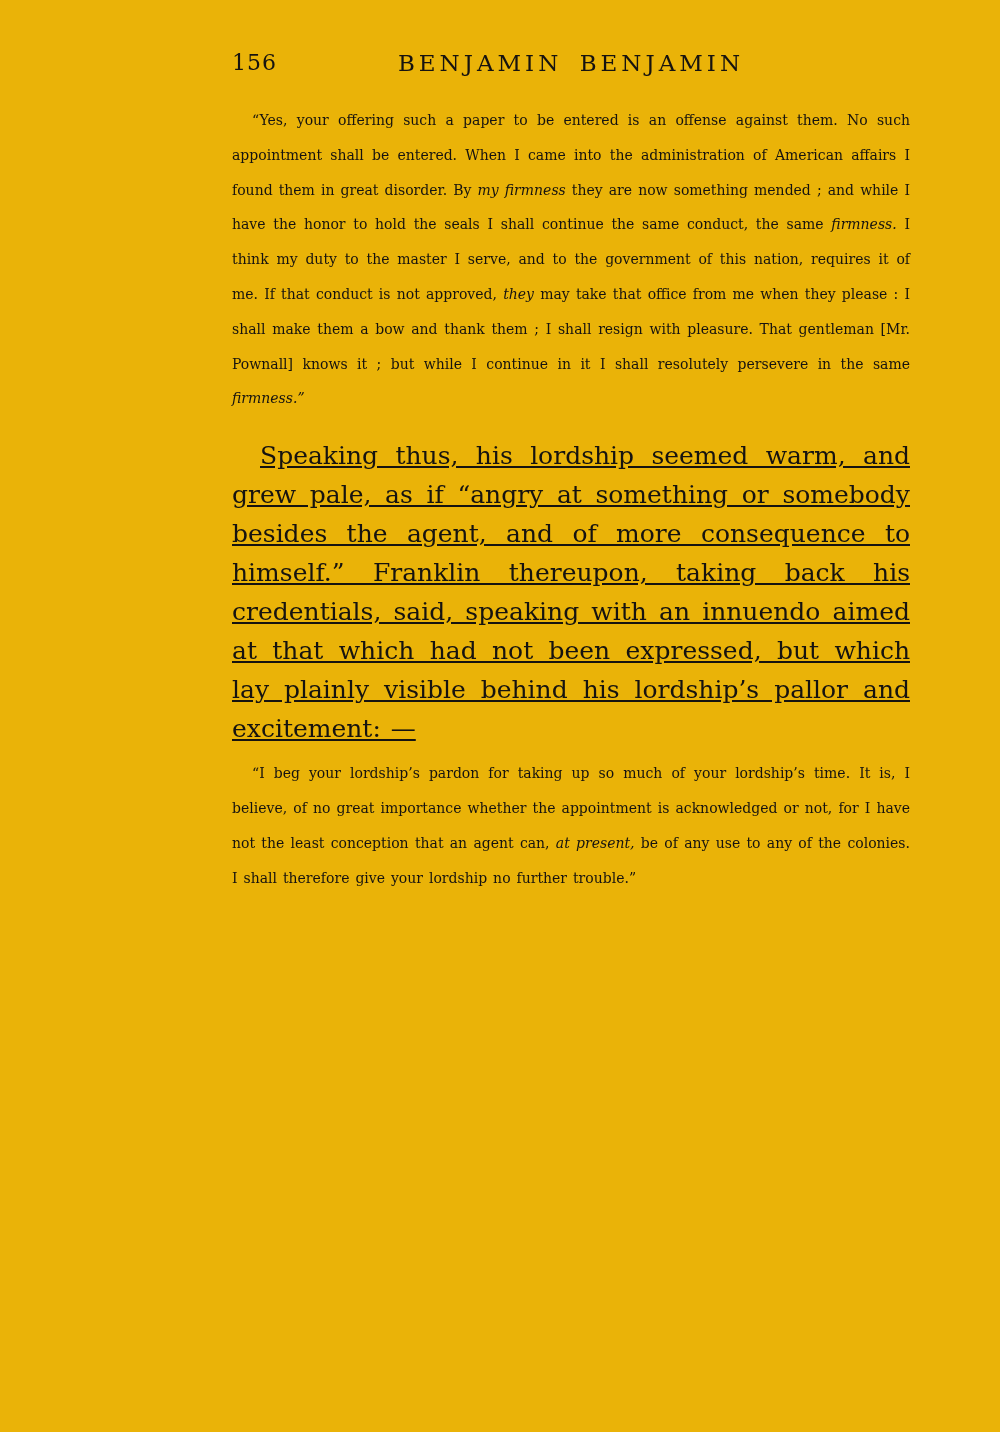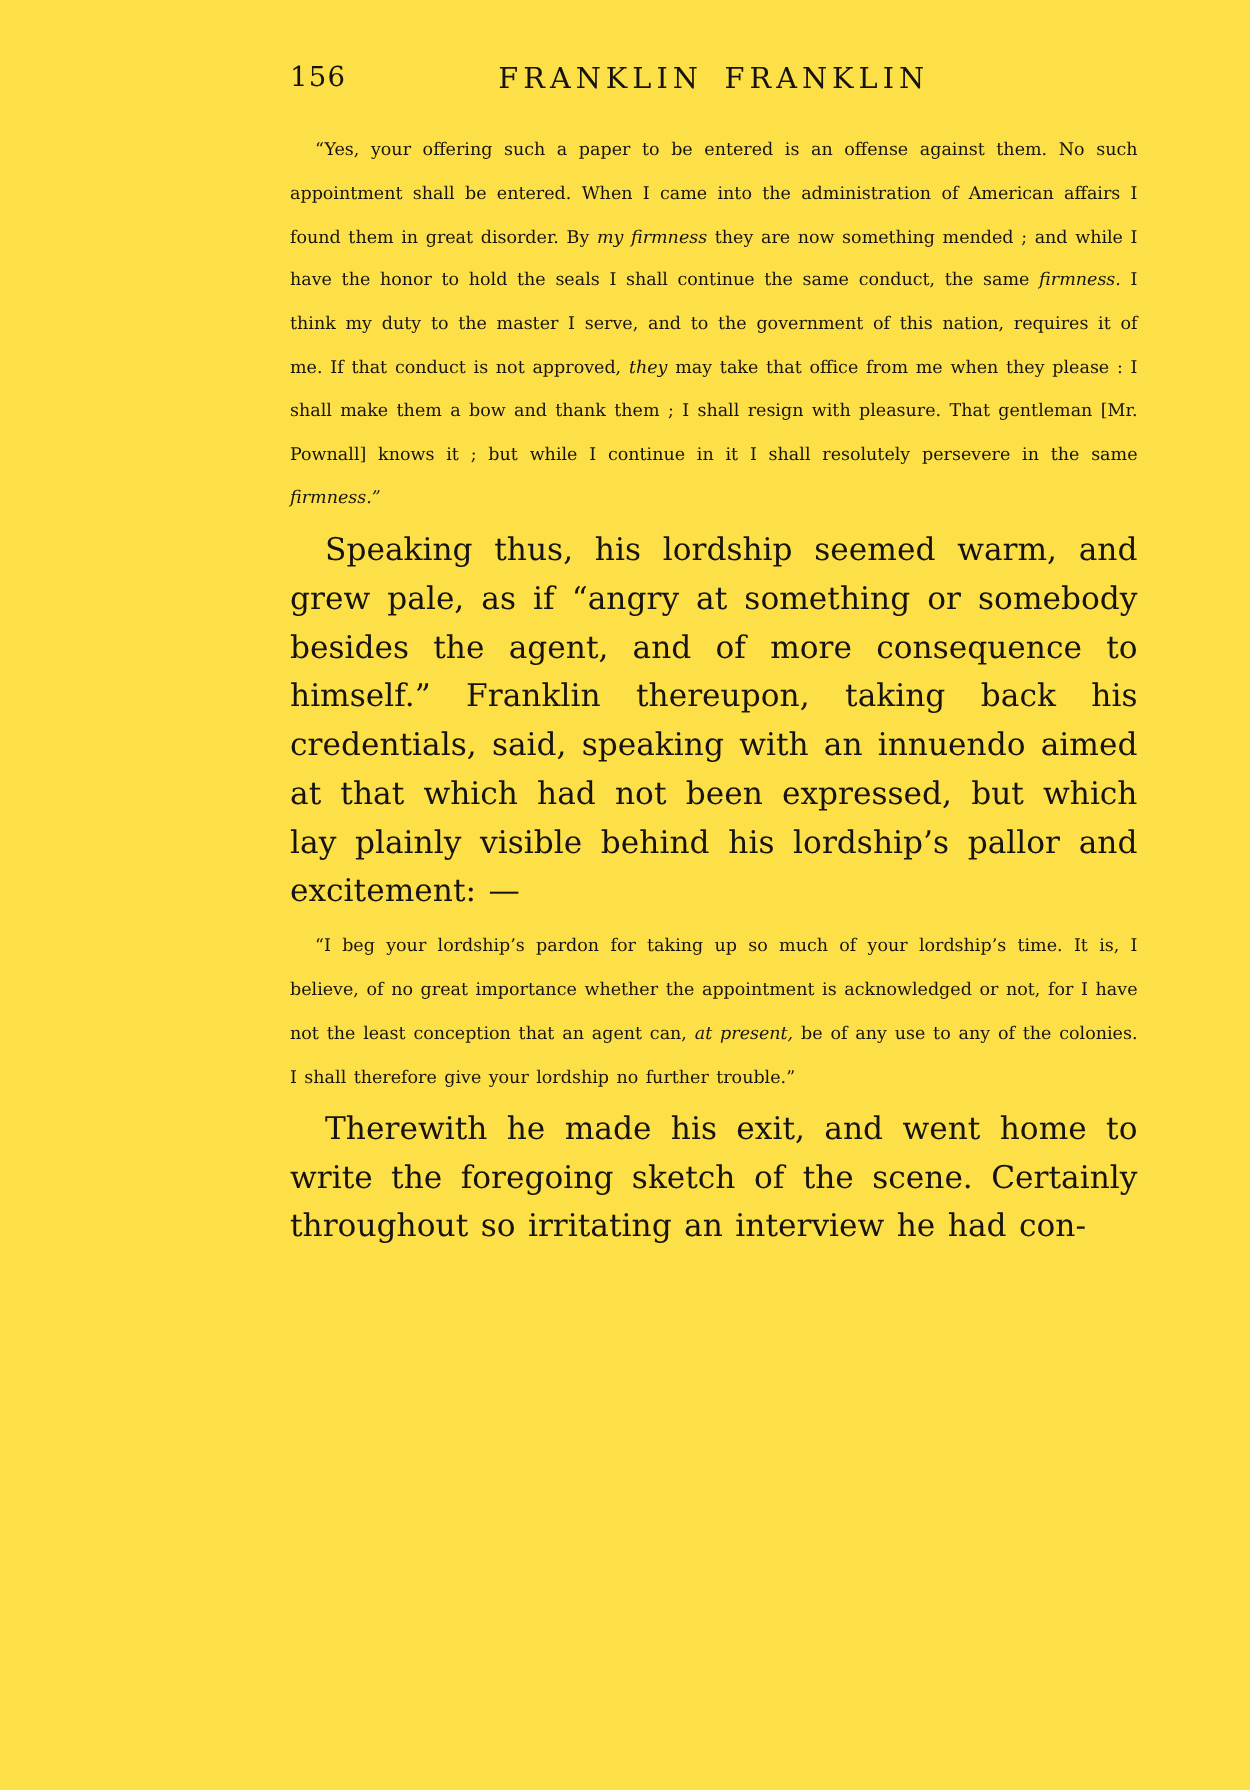--- a/index.html
+++ b/index.html
@@ -12,21 +12,21 @@
     background: #fcfcfa;
     color: #161310;
     font-family: "DejaVu Serif", "Liberation Serif", serif;
     -webkit-font-smoothing: antialiased;
   }
   .page {
     position: relative;
     width: 1000px;
     height: 1432px;
     overflow: hidden;
-    background: #fde047;
+    background: #eab308;
   }
   .header {
     position: absolute;
     top: 50px;
     left: 232px;
     width: 678px;
     height: 30px;
   }
   .page-number {
     position: absolute;
@@ -60,36 +60,35 @@
     line-height: 34.8px;
     text-indent: 20px;
     word-spacing: 1.5px;
   }
   .body-para {
     font-size: 25px;
     line-height: 39px;
     text-indent: 28px;
     word-spacing: 2px;
   }
-  .para-gap-sm { margin-top: 4px; }
+  .para-gap-sm { margin-top: 20px; text-decoration: underline; }
   .para-gap-md { margin-top: 8px; }
 </style>
 </head>
 <body>
 
 <div class="page">
 
   <div class="header">
     <span class="page-number">156</span>
-    <span class="running-title">FRANKLIN FRANKLIN</span>
+    <span class="running-title">BENJAMIN BENJAMIN</span>
   </div>
 
   <div class="text-block">
     <p class="extract"><span>“Yes, your offering such a paper to be entered is an offense against them.  No such appointment shall be entered.  When I came into the administration of American affairs I found them in great disorder.  By </span><span style="font-style: italic;">my firmness</span><span> they are now something mended ; and while I have the honor to hold the seals I shall continue the same conduct, the same </span><span style="font-style: italic;">firmness.</span><span>  I think my duty to the master I serve, and to the government of this nation, requires it of me.  If that conduct is not approved, </span><span style="font-style: italic;">they</span><span> may take that office from me when they please :  I shall make them a bow and thank them ; I shall resign with pleasure.  That gentleman [Mr. Pownall] knows it ; but while I continue in it I shall resolutely persevere in the same </span><span style="font-style: italic;">firmness.”</span></p>
 
     <p class="body-para para-gap-sm"><span>Speaking thus, his lordship seemed warm, and grew pale, as if “angry at something or somebody besides the agent, and of more consequence to himself.”  Franklin thereupon, taking back his credentials, said, speaking with an innuendo aimed at that which had not been expressed, but which lay plainly visible behind his lordship’s pallor and excitement: —</span></p>
 
     <p class="extract para-gap-md"><span>“I beg your lordship’s pardon for taking up so much of your lordship’s time.  It is, I believe, of no great importance whether the appointment is acknowledged or not, for I have not the least conception that an agent can, </span><span style="font-style: italic;">at present,</span><span> be of any use to any of the colonies.  I shall therefore give your lordship no further trouble.”</span></p>
 
-    <p class="body-para para-gap-sm"><span>Therewith he made his exit, and went home to write the foregoing sketch of the scene.  Certainly throughout so irritating an interview he had con-</span></p>
   </div>
 
 </div>
 
 </body></html>

